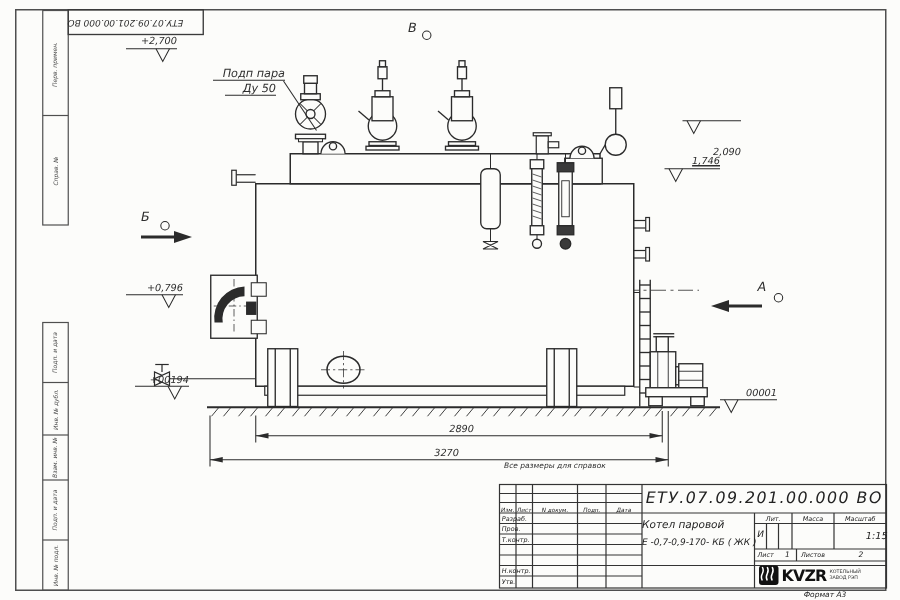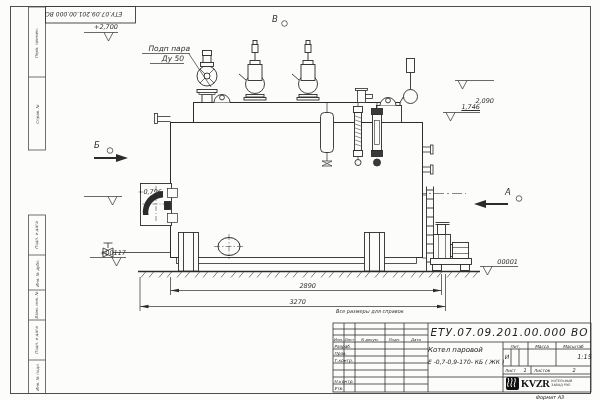--- a/index.html
+++ b/index.html
@@ -7,21 +7,21 @@
          font-family:"DejaVu Sans",sans-serif;color:#2b2b2b;}
   .lbl{position:absolute;font-style:italic;color:#2e2e2e;white-space:nowrap;line-height:1.1;}
   .ctr{text-align:right;}
   svg{position:absolute;left:0;top:0;}
   .rot180{transform:rotate(180deg);}
   .rot90{transform:rotate(-90deg);}
   .marginLbl{position:absolute;font-size:4px;color:#4a4a4a;text-align:center;font-style:italic;}
   .tb{position:absolute;color:#222;font-style:italic;white-space:nowrap;}
   .logoRow{position:absolute;display:flex;align-items:center;gap:2px;}
   .logoMark{width:13px;height:13px;background:#111;border-radius:2px;display:flex;align-items:center;justify-content:center;flex:0 0 auto;}
-  .logoTxt{font-weight:bold;font-size:10.5px;letter-spacing:-0.5px;color:#111;font-style:normal;font-family:Liberation Serif, serif;}
+  .logoTxt{font-weight:bold;font-size:10.5px;letter-spacing:-0.5px;color:#111;font-style:normal;}
   .logoSub{display:flex;flex-direction:column;font-size:3.2px;color:#333;font-style:normal;line-height:1.2;}
 </style>
 </head>
 <body>
 
 <div id="sheet">
 
 <svg width="600" height="400" viewBox="0 0 600 400">
 
   <g stroke="#4f4f4f" fill="none" stroke-width="1">
@@ -346,22 +346,22 @@
 <div class="marginLbl rot90" style="left:20.5px;top:368.5px;width:33px;height:16px;line-height:16px;">Инв. № подл.</div>
 
 <div class="lbl ctr" style="left:142px;top:45px;width:48px;font-size:7.5px;">Подп пара</div>
 <div class="lbl ctr" style="left:150px;top:55px;width:34px;font-size:7.5px;">Ду 50</div>
 <div class="lbl" style="left:272px;top:15px;font-size:8.5px;">В</div>
 <div class="lbl" style="left:94px;top:141px;font-size:8.5px;">Б</div>
 <div class="lbl" style="left:505px;top:188px;font-size:8.5px;">А</div>
 <div class="lbl ctr" style="left:84px;top:24px;width:34px;font-size:6.5px;">+2,700</div>
 <div class="lbl ctr" style="left:456px;top:72px;width:38px;font-size:6.5px;margin-top:26px;">2,090</div>
 <div class="lbl ctr" style="left:444px;top:104px;width:36px;font-size:6.5px;text-decoration:underline;">1,746</div>
-<div class="lbl ctr" style="left:84px;top:188.5px;width:38px;font-size:6.5px;margin-left:40px;">+0,796</div>
-<div class="lbl ctr" style="left:90px;top:249.5px;width:36px;font-size:6.5px;">+00117</div>
+<div class="lbl ctr" style="left:84px;top:188.5px;width:38px;font-size:6.5px;">+0,796</div>
+<div class="lbl ctr" style="left:90px;top:249.5px;width:36px;font-size:6.5px;">+00194</div>
 <div class="lbl ctr" style="left:482px;top:258.5px;width:36px;font-size:6.5px;">00001</div>
 <div class="lbl ctr" style="left:286px;top:283px;width:30px;font-size:6.5px;">2890</div>
 <div class="lbl ctr" style="left:276px;top:299px;width:30px;font-size:6.5px;">3270</div>
 <div class="lbl" style="left:336px;top:308.5px;font-size:5px;">Все размеры для справок</div>
 
 <div class="tb ctr" style="left:428px;top:325.5px;width:163px;font-size:10.5px;letter-spacing:1px;text-align:center;">ЕТУ.07.09.201.00.000  ВО</div>
 <div class="tb ctr" style="left:428px;top:346px;width:75px;font-size:7px;text-align:left;">Котел паровой</div>
 <div class="tb ctr" style="left:428px;top:357.5px;width:75px;font-size:6px;text-align:center;">Е -0,7-0,9-170- КБ ( ЖК )</div>
 <div class="tb" style="left:333px;top:336.5px;width:11px;font-size:3.8px;text-align:center;">Изм.</div>
 <div class="tb" style="left:344px;top:336.5px;width:11px;font-size:3.8px;text-align:center;">Лист</div>

